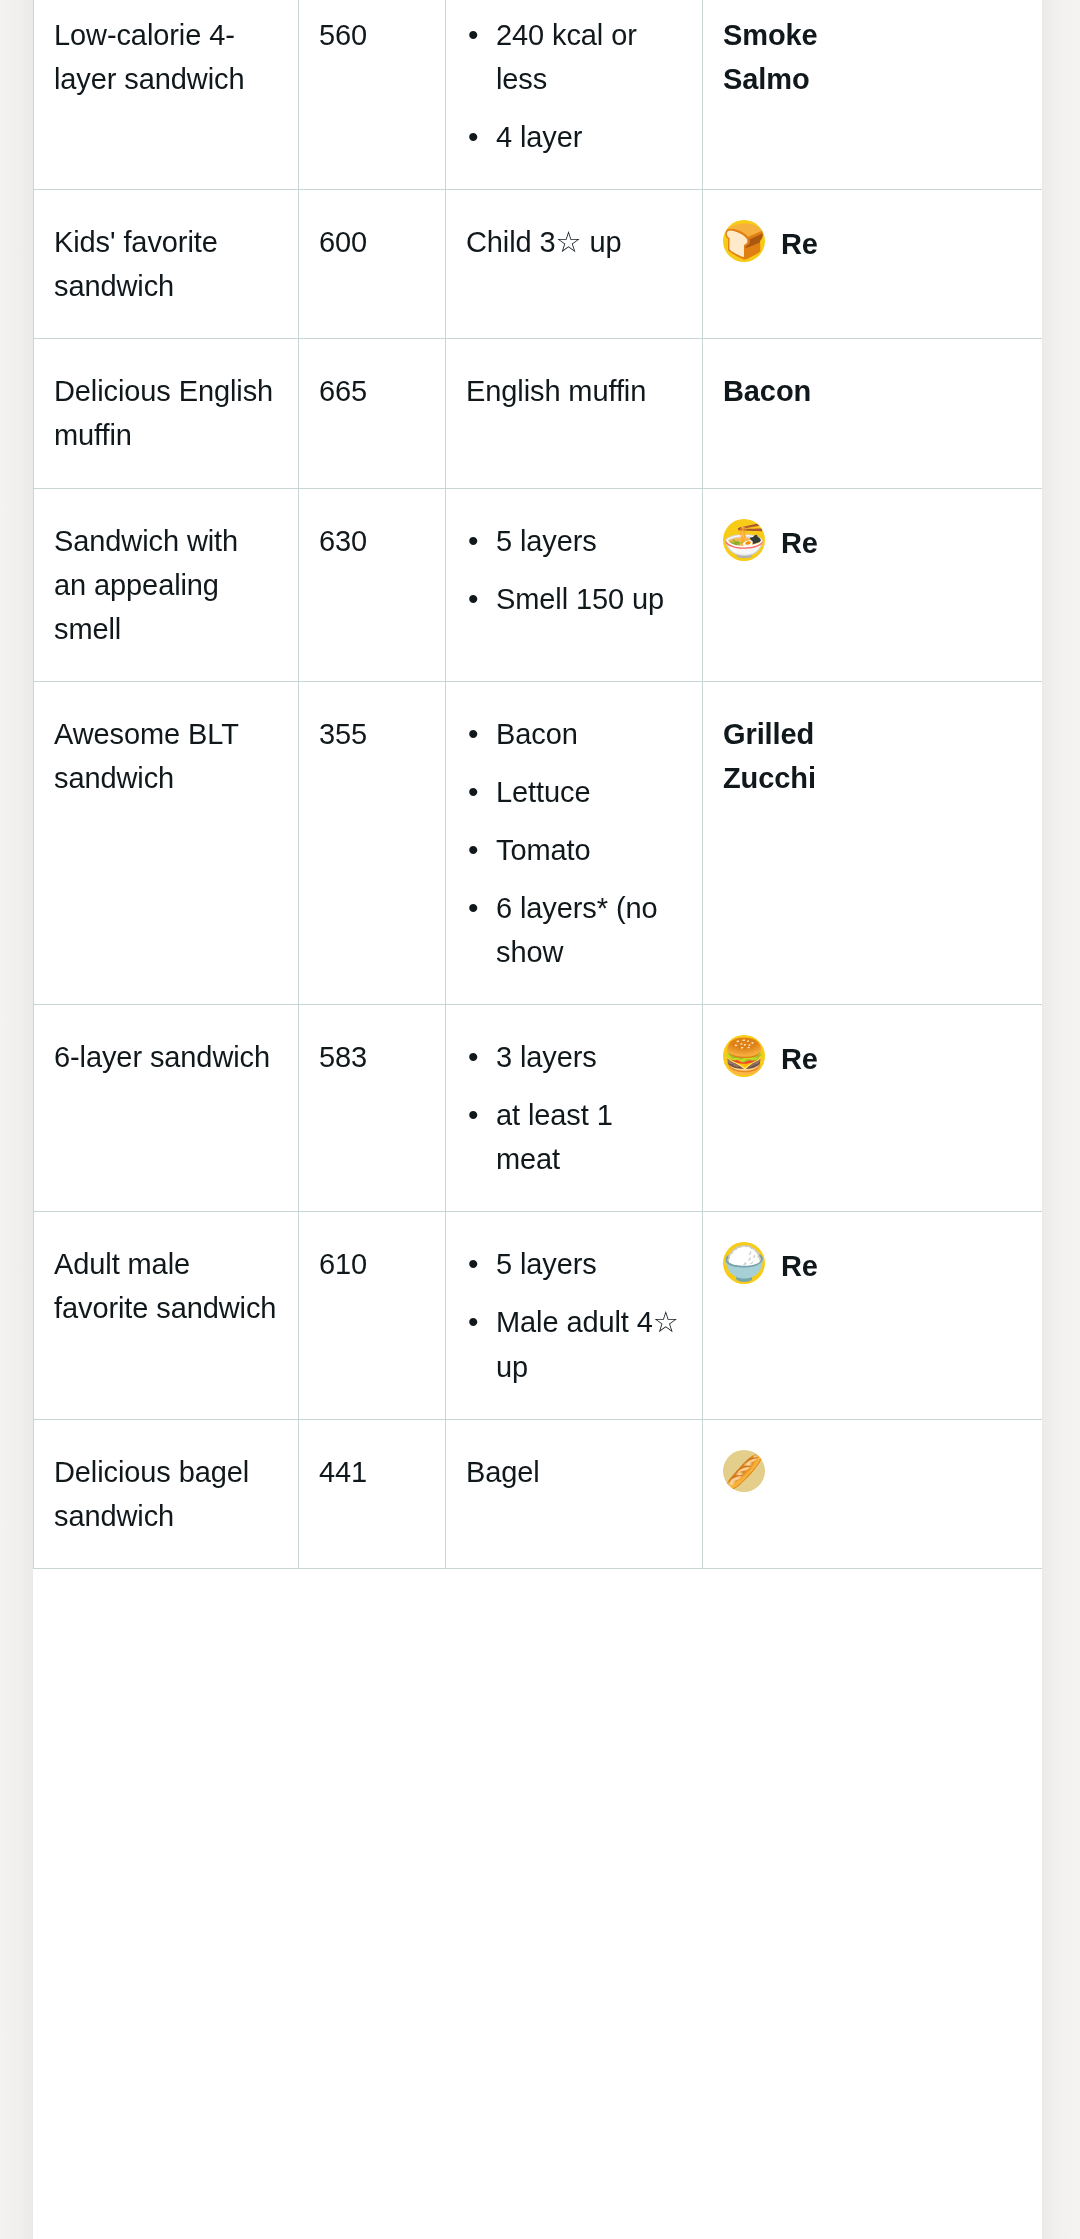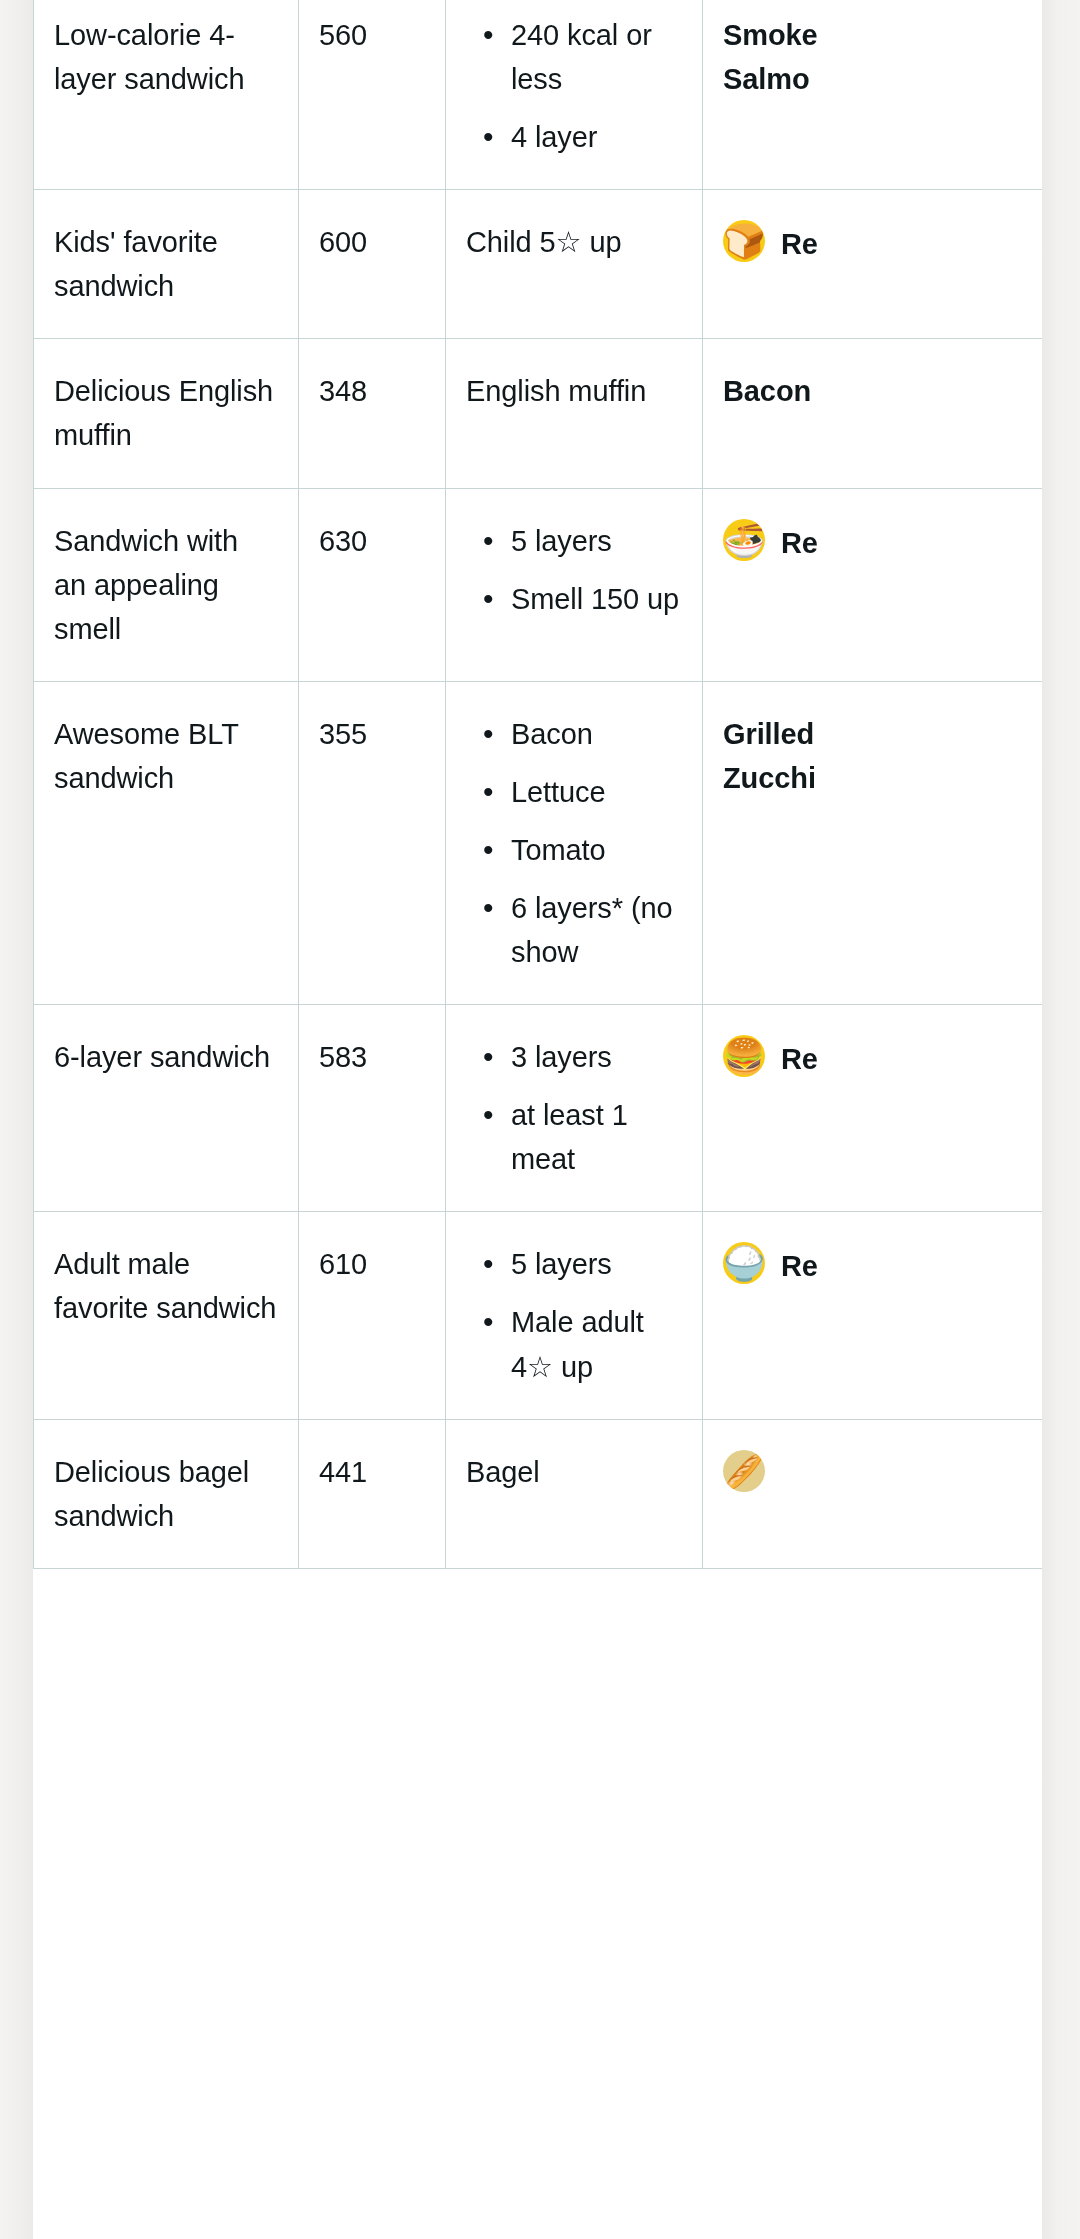--- a/index.html
+++ b/index.html
@@ -101,21 +101,21 @@
   .emoji.e-yellow { background: #f7cb16; }
   .emoji.e-tan    { background: #e3cf8b; }
 
   ul.bullets {
     margin: 0;
     padding: 0 0 0 30px;
     list-style: none;
   }
   ul.bullets li {
     position: relative;
-    margin: 0 0 14px 15px;
+    margin: 0 0 14px 0;
     padding: 0;
   }
   ul.bullets li:last-child { margin-bottom: 0; }
   ul.bullets li::before {
     content: "\2022";
     position: absolute;
     left: -28px;
     top: -1px;
     font-size: 30px;
     line-height: 1.52;
@@ -167,26 +167,26 @@
               </ul>
             </td>
             <td class="col-item">
               <span class="item-line">Smoke</span>
               <span class="item-line">Salmo</span>
             </td>
           </tr>
           <tr>
             <td class="col-name">Kids' favorite sandwich</td>
             <td class="col-num">600</td>
-            <td class="col-cond"><span class="plain-text">Child 5☆ up</span></td>
+            <td class="col-cond"><span class="plain-text">Child 3☆ up</span></td>
             <td class="col-item has-emoji"><span class="emoji e-yellow"><span class="glyph">🍞</span></span><span class="item-line" style="display: inline;">Re</span></td>
           </tr>
           <tr>
             <td class="col-name">Delicious English muffin</td>
-            <td class="col-num">348</td>
+            <td class="col-num">665</td>
             <td class="col-cond"><span class="plain-text">English muffin</span></td>
             <td class="col-item">
               <span class="item-line">Bacon</span>
             </td>
           </tr>
           <tr>
             <td class="col-name">Sandwich with an appealing smell</td>
             <td class="col-num">630</td>
             <td class="col-cond">
               <ul class="bullets">

